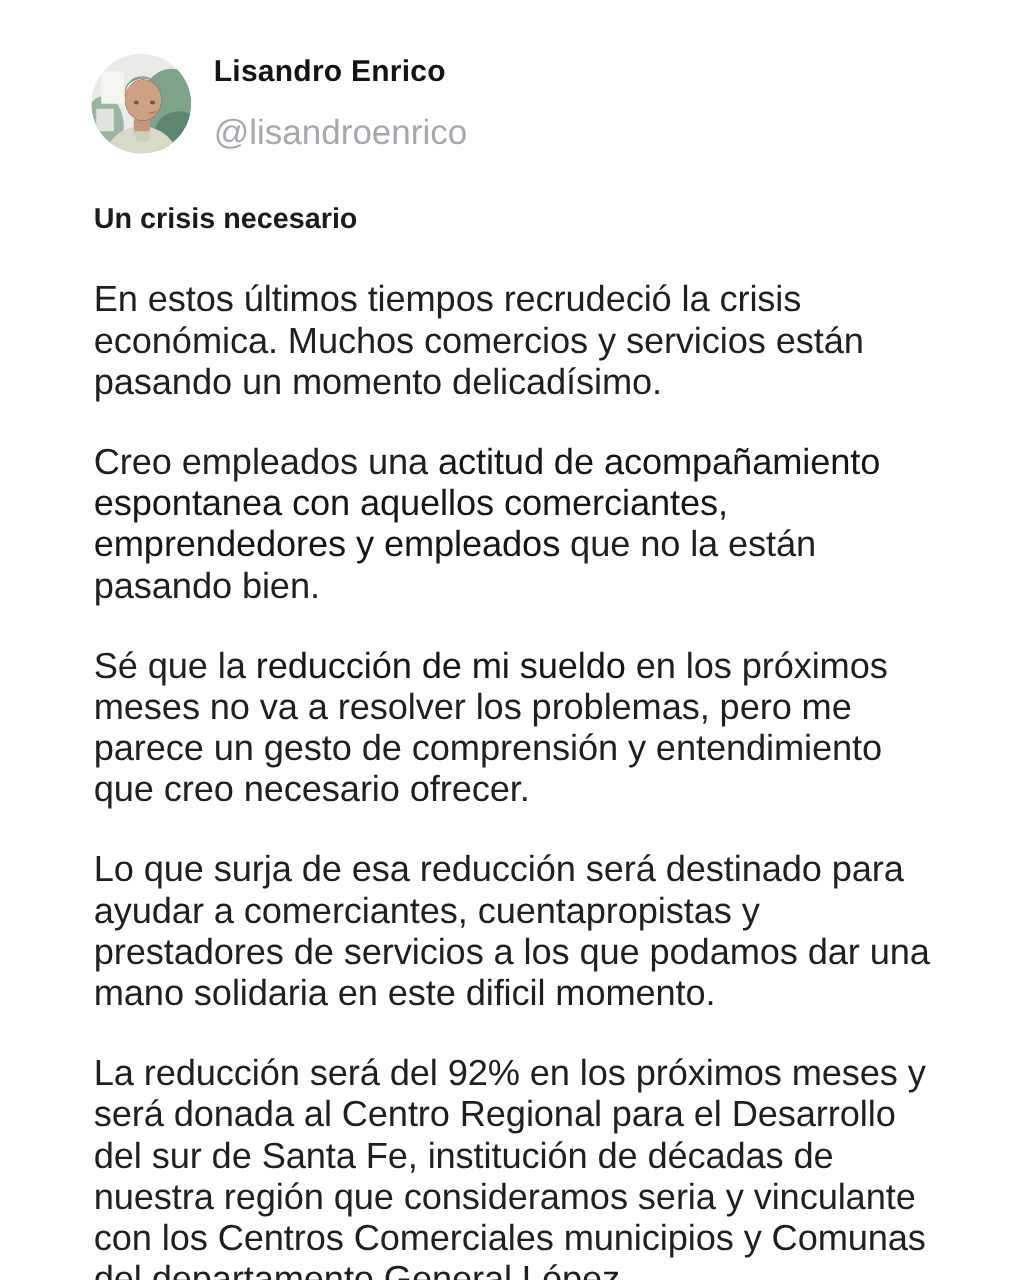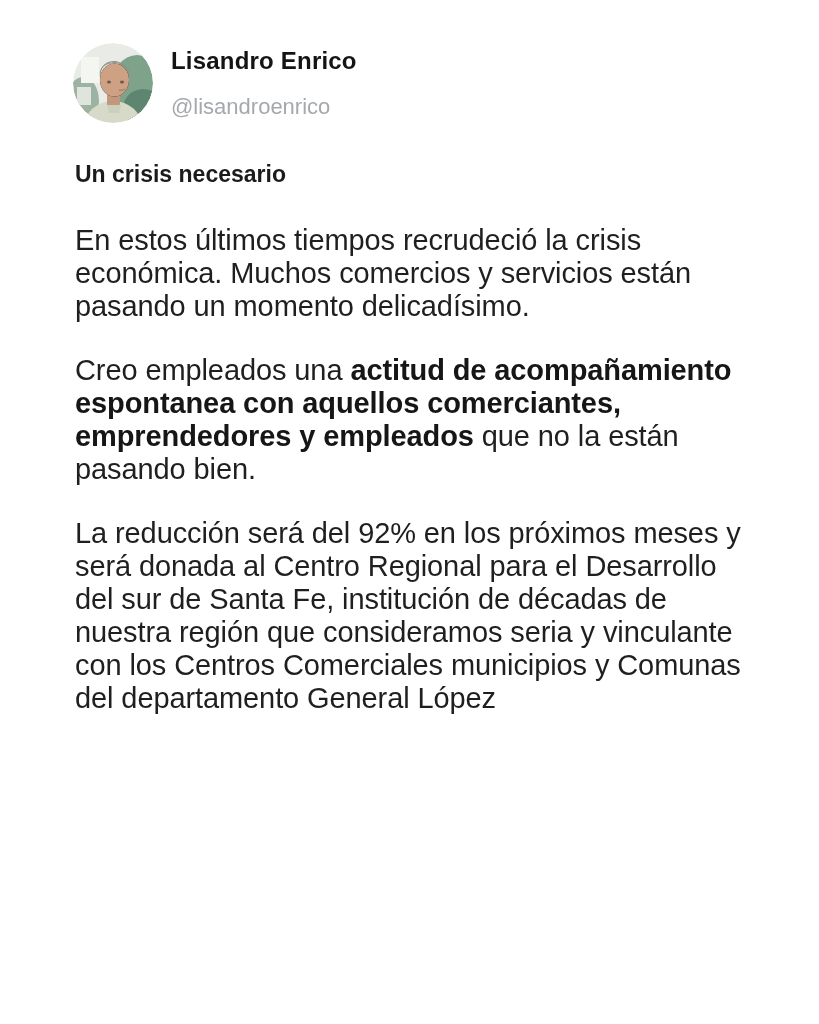--- a/index.html
+++ b/index.html
@@ -41,21 +41,21 @@
   }
   .user-name {
     font-size: 24px;
     font-weight: 700;
     color: #141414;
     letter-spacing: 0.2px;
     line-height: 1.15;
     cursor: pointer;
   }
   .user-handle {
-    font-size: 22px;
+    font-size: 28px;
     font-weight: 400;
     color: #a5a9ad;
     margin-top: 20px;
     line-height: 1.1;
     cursor: pointer;
   }
   .post-title {
     font-size: 23px;
     font-weight: 700;
     color: #1b1b1b;
@@ -65,21 +65,21 @@
   .post-body { margin-left: 2px; }
   .para {
     font-size: 29px;
     font-weight: 400;
     color: #1f1f1f;
     line-height: 33px;
     margin: 0 0 31px 0;
     max-width: 676px;
     letter-spacing: -0.1px;
   }
-  .para .b { font-weight: 700; color: #161616; text-align: right; }
+  .para .b { font-weight: 400; color: #161616; text-align: right; }
 </style>
 </head>
 <body>
 
 <div class="post">
 
   <div class="post-header">
     <div class="avatar">
       <svg viewBox="0 0 80 80" aria-hidden="true">
         <defs>
@@ -111,16 +111,18 @@
       <div class="user-name">Lisandro Enrico</div>
       <div class="user-handle">@lisandroenrico</div>
     </div>
   </div>
 
   <div class="post-title">Un crisis necesario</div>
 
   <div class="post-body">
       <p class="para"><span>En estos últimos tiempos recrudeció la crisis económica. Muchos comercios y servicios están pasando un momento delicadísimo.</span></p>
       <p class="para"><span>Creo empleados una </span><span class="b">actitud de acompañamiento espontanea con aquellos comerciantes, emprendedores y empleados</span><span> que no la están pasando bien.</span></p>
+      <p class="para"><span>Sé que la </span><span class="b">reducción de mi sueldo</span><span> en los próximos meses no va a resolver los problemas, pero me parece un gesto de comprensión y entendimiento que creo necesario ofrecer.</span></p>
+      <p class="para"><span>Lo que surja de esa reducción será destinado para ayudar a comerciantes, cuentapropistas y prestadores de servicios a los que podamos dar una mano solidaria en este dificil momento.</span></p>
       <p class="para"><span>La reducción será del 92% en los próximos meses y será donada al Centro Regional para el Desarrollo del sur de Santa Fe, institución de décadas de nuestra región que consideramos seria y vinculante con los Centros Comerciales municipios y Comunas del departamento General López</span></p>
     </div>
 
 </div>
 
 </body></html>

